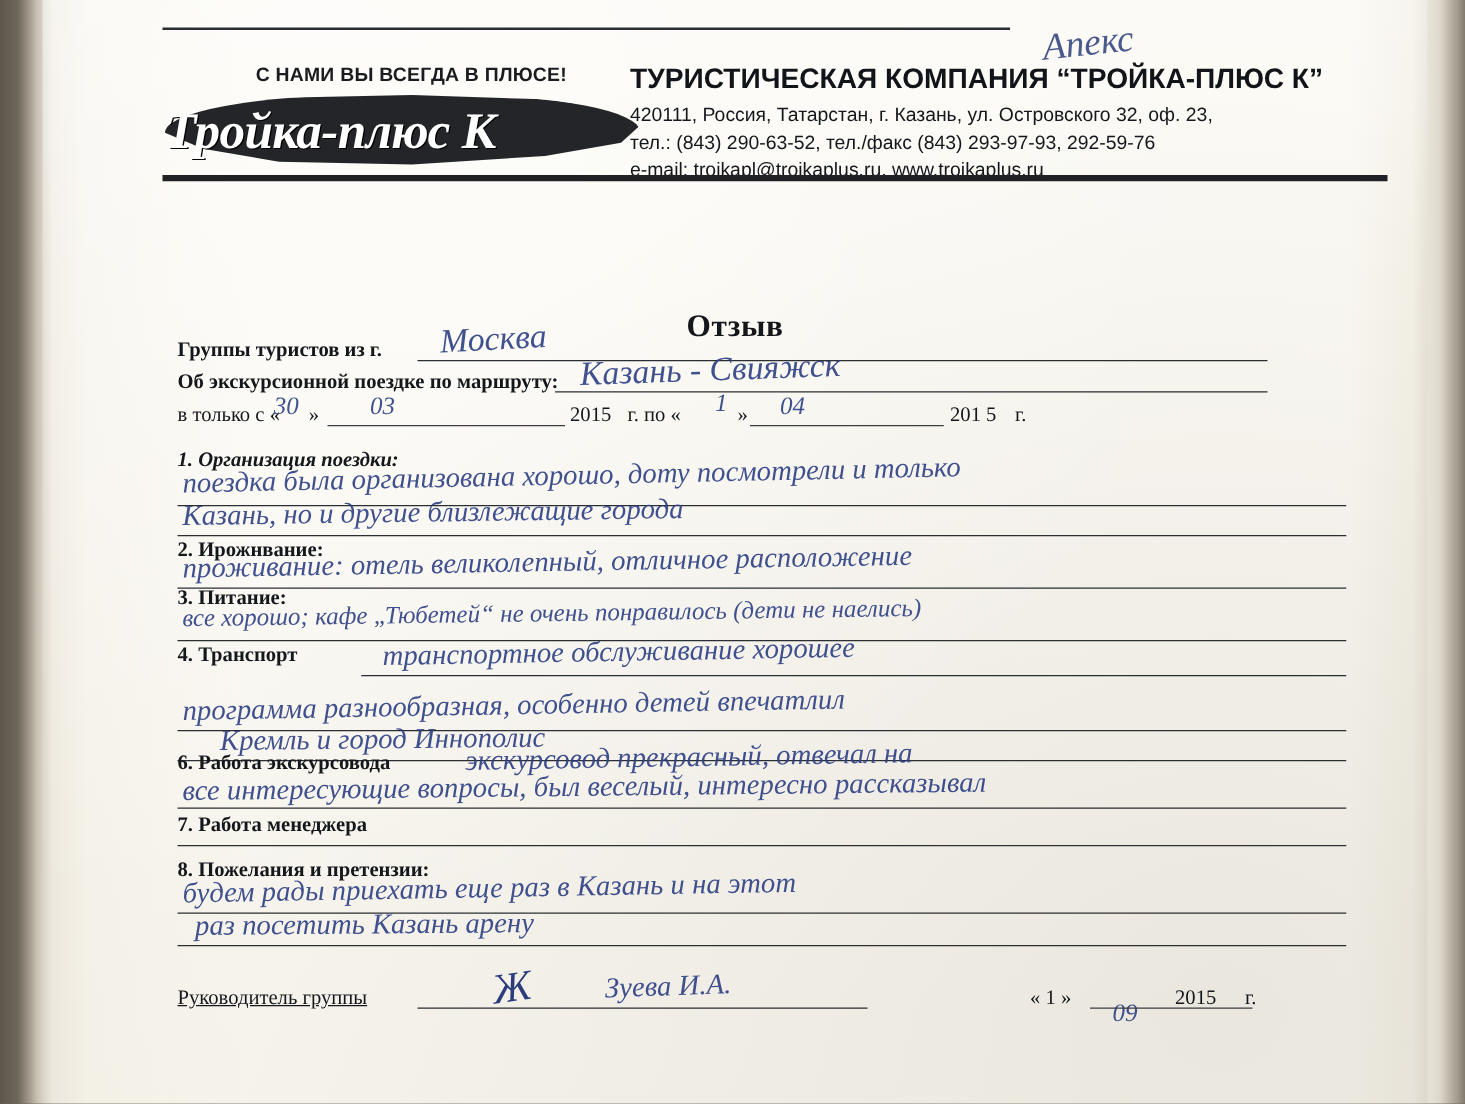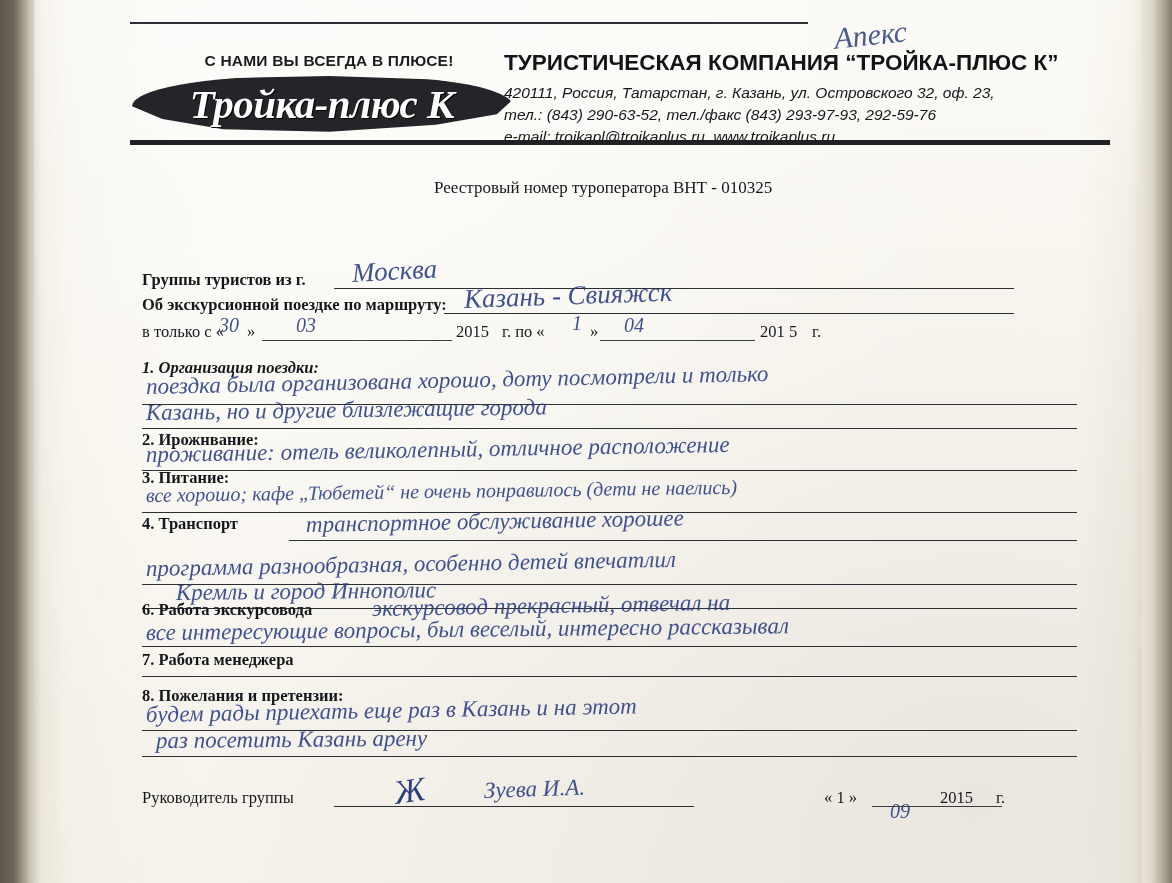--- a/index.html
+++ b/index.html
@@ -69,21 +69,20 @@
     width: 380px; height: 58px;
     background: #1c1e22;
     border-radius: 50% 46% 44% 50% / 60% 58% 54% 56%;
     clip-path: polygon(0% 30%, 6% 12%, 22% 4%, 52% 0%, 80% 6%, 96% 20%, 100% 42%, 96% 66%, 80% 84%, 52% 96%, 24% 92%, 8% 74%, 0% 52%);
     opacity: 0.97;
   }
   .logo-text {
     position: absolute;
     left: 0; top: 6px;
     width: 380px;
-    text-align: center;
     font-family: "Liberation Serif", serif;
     font-style: italic;
     font-weight: bold;
     font-size: 41px;
     color: #ffffff;
     letter-spacing: -0.5px;
     text-shadow: 1px 1px 0 #000;
   }
   .hdr-rule-bot {
     position: absolute;
@@ -102,21 +101,20 @@
     white-space: nowrap;
   }
   .addr {
     position: absolute;
     left: 470px; top: 82px;
     width: 620px;
     font-family: "Liberation Sans", sans-serif;
     font-size: 15.5px;
     line-height: 1.42;
     color: #14171b;
-    font-style: italic;
   }
   .addr div { white-space: nowrap; }
   .annot-apex {
     position: absolute;
     left: 800px; top: 18px;
     font-family: "Liberation Serif", serif;
     font-style: italic;
     font-size: 30px;
     color: #2a3d7a;
     transform: rotate(-6deg);
@@ -204,22 +202,22 @@
     <div class="company">ТУРИСТИЧЕСКАЯ КОМПАНИЯ “ТРОЙКА-ПЛЮС К”</div>
 
     <div class="addr">
       <div>420111, Россия, Татарстан, г. Казань, ул. Островского 32, оф. 23,</div>
       <div>тел.: (843) 290-63-52, тел./факс (843) 293-97-93, 292-59-76</div>
       <div>e-mail: troikapl@troikaplus.ru, www.troikaplus.ru</div>
     </div>
 
     <div class="hdr-rule-bot"></div>
 
-    <div class="reg">Реестровый номер туроператора ВНТ - 010325</div>
-
+
+    <div class="title">Отзыв</div>
 
     <div class="lbl" style="left:108px; top:270px;">Группы туристов из г.</div>
     <div class="rule" style="left:300px; top:288px; width:680px;"></div>
     <div class="hw big" style="left:318px; top:258px; transform:rotate(-3deg);">Москва</div>
 
     <div class="lbl" style="left:108px; top:295px;">Об экскурсионной поездке по маршруту:</div>
     <div class="rule" style="left:410px; top:313px; width:570px;"></div>
     <div class="hw big" style="left:430px; top:284px; transform:rotate(-2deg);">Казань - Свияжск</div>
 
     <div class="lbl reg-w" style="left:108px; top:322px;">в только с «</div>
@@ -267,21 +265,21 @@
     <div class="lbl" style="left:108px; top:650px;">7. Работа менеджера</div>
     <div class="rule" style="left:108px; top:676px; width:935px;"></div>
     <div class="hw med" style="left:300px; top:648px;"></div>
 
     <div class="lbl" style="left:108px; top:686px;">8. Пожелания и претензии:</div>
     <div class="rule" style="left:108px; top:730px; width:935px;"></div>
     <div class="rule" style="left:108px; top:756px; width:935px;"></div>
     <div class="hw med" style="left:112px; top:702px; transform:rotate(-1deg);">будем рады приехать еще раз в Казань и на этот</div>
     <div class="hw med" style="left:122px; top:728px; transform:rotate(-0.5deg);">раз посетить Казань арену</div>
 
-    <div class="lbl" style="left:108px; top:788px; font-weight:normal;">Руководитель группы</div>
+    <div class="lbl" style="left:108px; top:788px; font-weight:normal;text-decoration:underline;">Руководитель группы</div>
     <div class="sig-line" style="left:300px; top:806px; width:360px;"></div>
     <div class="sig-mark" style="left:360px; top:772px;">Ж</div>
     <div class="hw med" style="left:450px; top:778px; transform:rotate(-2deg);">Зуева И.А.</div>
 
     <div class="lbl reg-w" style="left:790px; top:788px;">« 1 »</div>
     <div class="hw sm" style="left:856px; top:800px;">09</div>
     <div class="lbl reg-w" style="left:906px; top:788px;">2015</div>
     <div class="rule thin" style="left:838px; top:806px; width:130px;"></div>
     <div class="lbl reg-w" style="left:962px; top:788px;">г.</div>
   </div>

